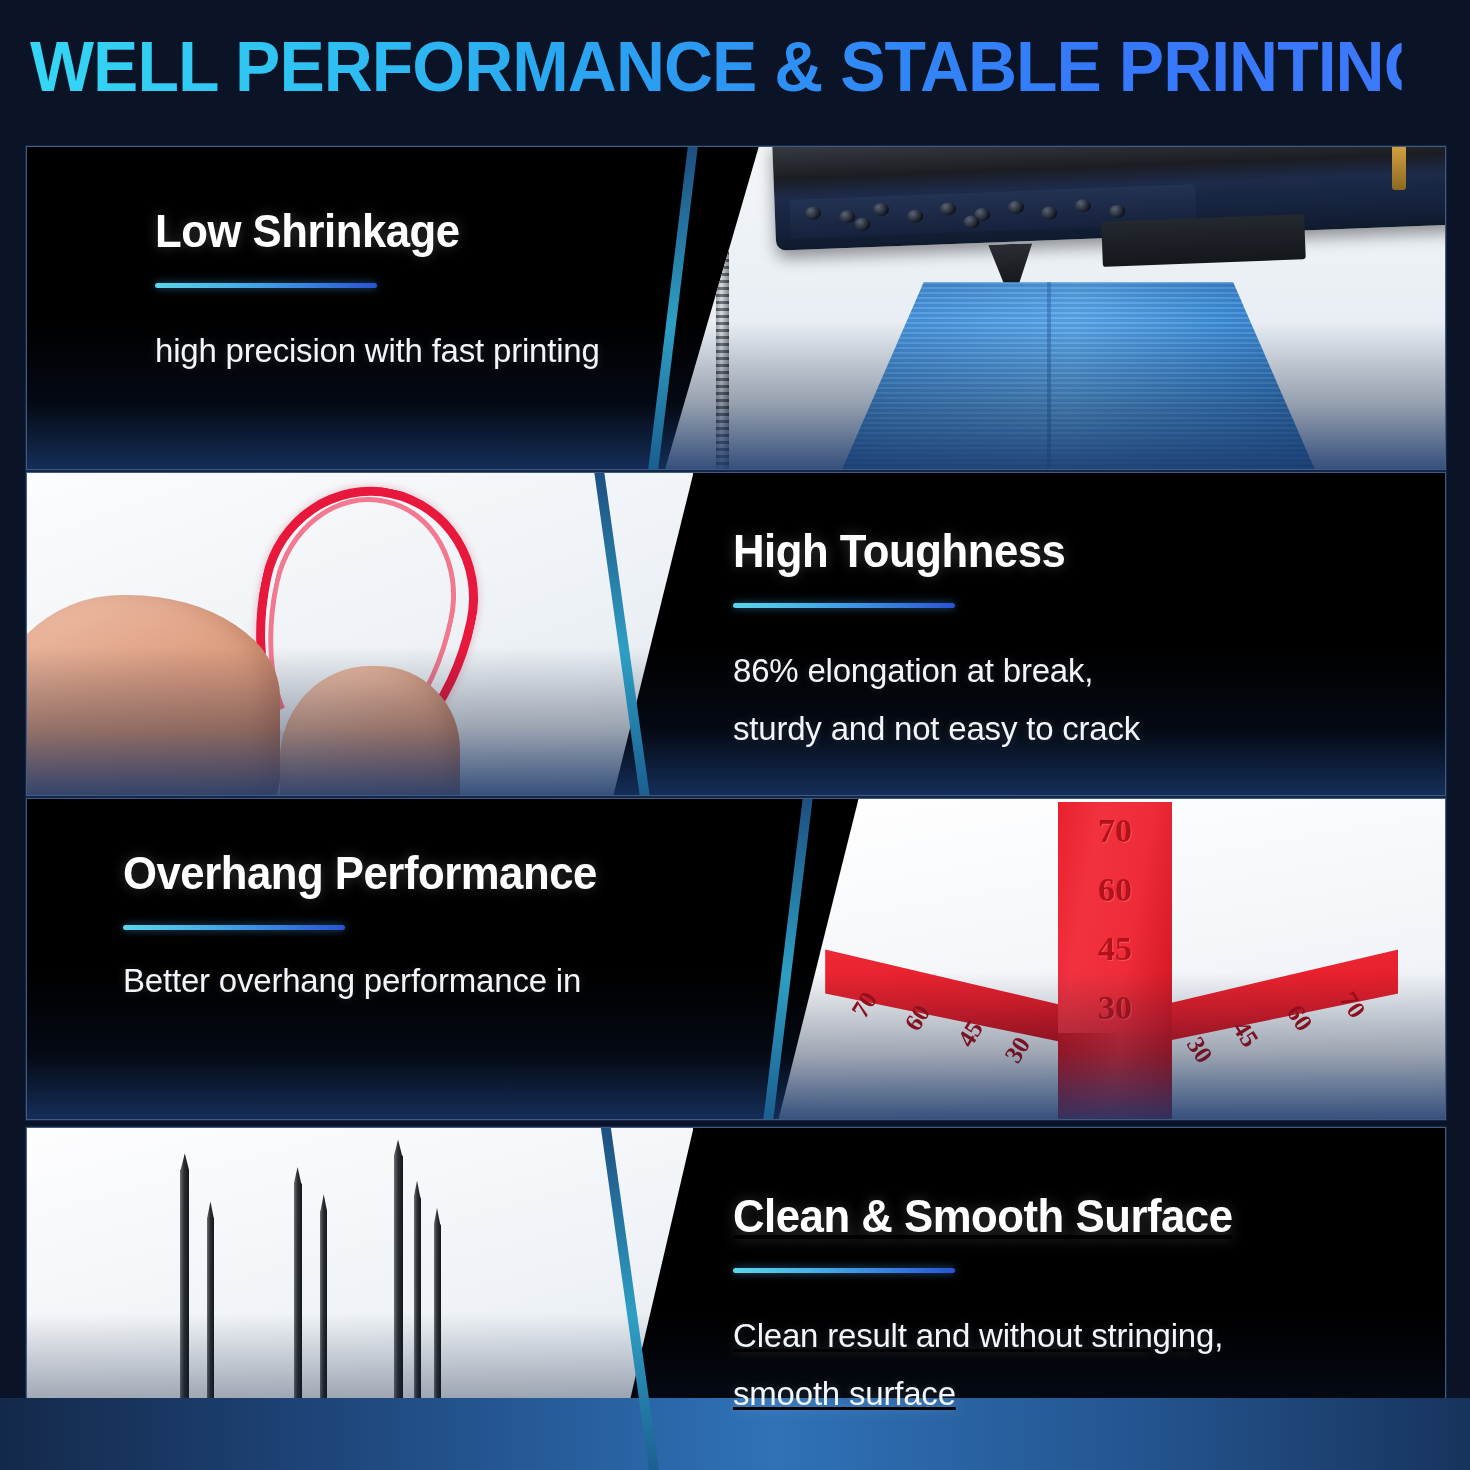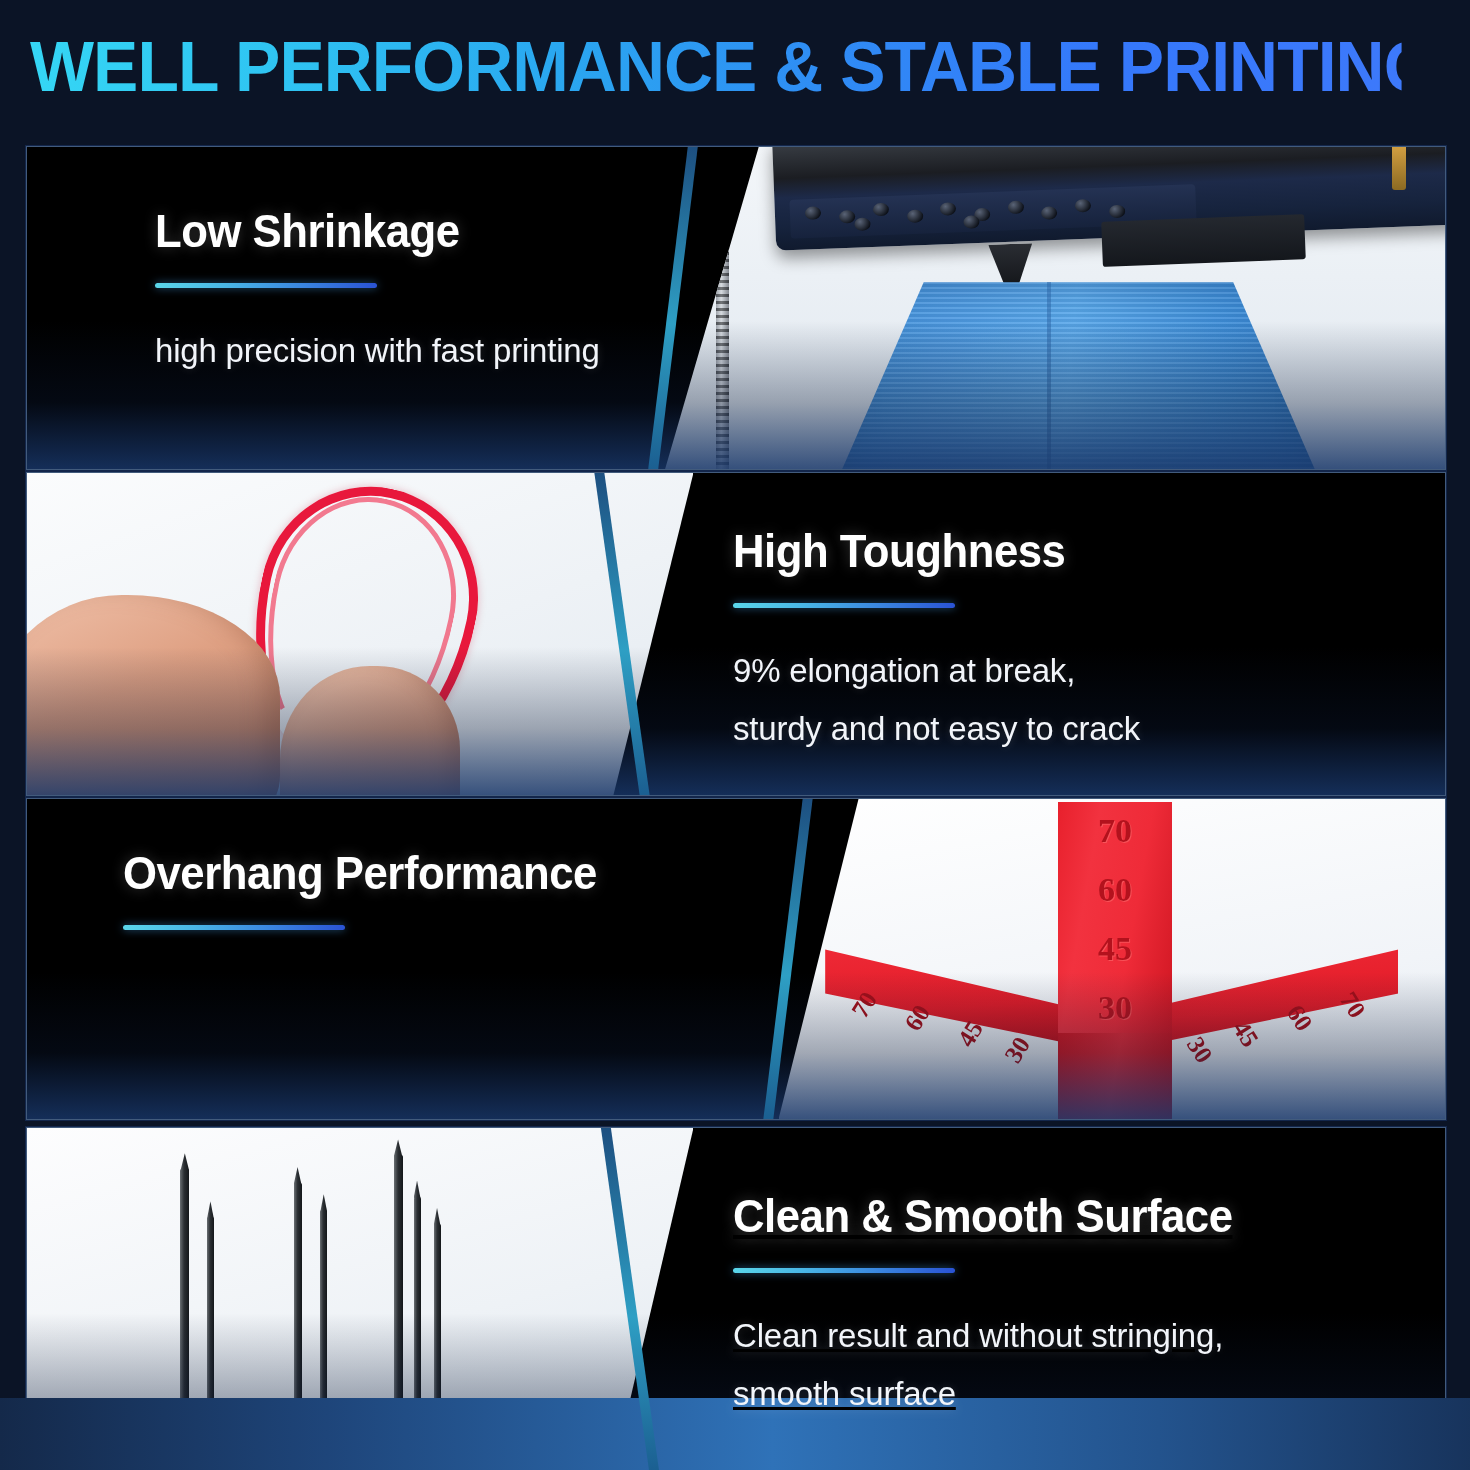--- a/index.html
+++ b/index.html
@@ -336,21 +336,21 @@
         <div class="ph2-f2"></div>
       </div>
       <div class="seam" style="left:41.6%; transform:skewX(8deg);"></div>
 
       <div class="panel-glow"></div>
 
       <div class="txt" style="left:706px; top:52px;">
         <h2>High Toughness</h2>
         <div class="rule"></div>
         <div class="body">
-          <div>9% elongation at break,</div>
+          <div>86% elongation at break,</div>
           <div>sturdy and not easy to crack</div>
         </div>
       </div>
 
     </div>
   </div>
 
   <div class="panel p3">
     <div class="panel-inner">
 
@@ -375,20 +375,21 @@
         <div class="ph3-lbl" style="right:35%; top:74%; transform:rotate(58deg);">30</div>
       </div>
       <div class="seam" style="left:53.3%; transform:skewX(-7deg);"></div>
 
       <div class="panel-glow"></div>
 
       <div class="txt" style="left:96px; top:48px;">
         <h2>Overhang Performance</h2>
         <div class="rule"></div>
         <div class="body tight">
+          <div>Better overhang performance in</div>
         </div>
       </div>
 
     </div>
   </div>
 
   <div class="panel p4">
     <div class="panel-inner">
 
       <div class="photo left clip-left-of-diag" style="width:47%;">

